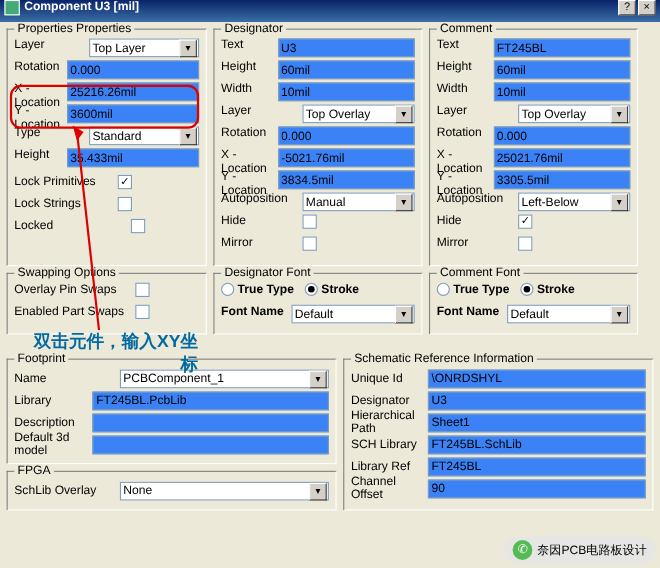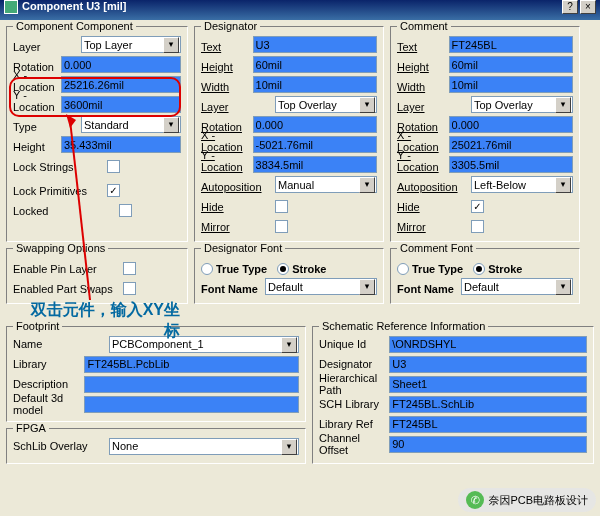--- a/index.html
+++ b/index.html
@@ -4,23 +4,23 @@
 <style>
 * { box-sizing: border-box; margin: 0; padding: 0; font-family: "Microsoft Sans Serif", Tahoma, sans-serif; font-size: 11px; }
 body { background: #ece9d8; width: 600px; height: 516px; overflow: hidden; }
 .titlebar { background: linear-gradient(#0a246a,#3a6ea5); color: #fff; height: 20px; display: flex; align-items: flex-start; padding: 0 4px; }
 .titlebar .ico { width: 14px; height: 14px; background: #4a7; margin-right: 4px; border: 1px solid #fff; }
 .titlebar .title { flex: 1; font-weight: bold; }
 .titlebar .btn { width: 16px; height: 14px; background: #d4d0c8; border: 1px solid #fff; border-right-color: #404040; border-bottom-color: #404040; margin-left: 2px; text-align: center; line-height: 12px; color: #000; font-size: 10px; }
 .content { padding: 6px; display: grid; grid-template-columns: 182px 190px 190px; gap: 6px; }
 .fieldset { border: 1px solid #fff; border-top-color: #808080; border-left-color: #808080; padding: 6px 6px 6px 6px; position: relative; }
 .fieldset .legend { position: absolute; top: -7px; left: 6px; background: #ece9d8; padding: 0 3px; }
-.row { display: flex; align-items: flex-end; margin: 2px 0; height: 18px; }
+.row { display: flex; align-items: flex-start; margin: 2px 0; height: 18px; }
 .row .lbl { width: 68px; color: #000; }
-.row .lbl2 { width: 74px; text-decoration: underline; }
+.row .lbl2 { width: 74px; }
 input[type=text], select { width: 100%; height: 17px; border: 1px solid #7f9db9; background: #3b82f6; padding: 0 2px; font-size: 11px; }
 select { appearance: none; background: #fff; }
 .selwrap { position: relative; flex: 1; }
 .selwrap::after { content: "▾"; position: absolute; right: 2px; top: 1px; width: 14px; height: 14px; background: #d4d0c8; border: 1px solid #fff; border-right-color: #404040; border-bottom-color: #404040; text-align: center; line-height: 12px; font-size: 9px; pointer-events: none; }
 .chk { width: 13px; height: 13px; border: 1px solid #7f9db9; background: #fff; display: inline-block; text-align: center; line-height: 11px; font-size: 10px; }
 .chk.on::before { content: "✓"; }
 .radio { display: inline-flex; align-items: center; margin-right: 10px; }
 .radio .r { width: 12px; height: 12px; border: 1px solid #7f9db9; border-radius: 50%; margin-right: 3px; background: #fff; display: inline-flex; align-items: center; justify-content: center; }
 .radio .r.on::before { content: ""; width: 6px; height: 6px; background: #000; border-radius: 50%; }
 .bottom { padding: 16px 6px 6px; display: grid; grid-template-columns: 300px 1fr; gap: 6px; }
@@ -38,21 +38,21 @@
 <div class="titlebar">
   <span class="ico"></span>
   <span class="title">Component U3 [mil]</span>
   <span class="btn">?</span>
   <span class="btn">×</span>
 </div>
 
 <div class="content">
 
   <div class="fieldset" style="position:relative">
-    <span class="legend">Component Component</span>
+    <span class="legend">Properties Properties</span>
     <div class="row">
         <span class="lbl">Layer</span>
         <div class="selwrap"><select><option>Top Layer</option></select></div>
       </div>
     <div class="row">
         <span class="lbl">Rotation</span>
         <input type="text" value="0.000" style="">
       </div>
     <div class="row">
         <span class="lbl">X - Location</span>
@@ -62,30 +62,30 @@
         <span class="lbl">Y - Location</span>
         <input type="text" value="3600mil" style="">
       </div>
     <div class="row">
         <span class="lbl">Type</span>
         <div class="selwrap"><select><option>Standard</option></select></div>
       </div>
     <div class="row">
         <span class="lbl">Height</span>
         <input type="text" value="35.433mil" style="">
-      </div>
-    <div class="row">
-        <span class="lbl" style="width:94px">Lock Strings</span>
-        <span class="chk"></span>
       </div>
     <div class="row" style="margin-top:6px">
         <span class="lbl" style="width:94px">Lock Primitives</span>
         <span class="chk on"></span>
       </div>
     <div class="row">
+        <span class="lbl" style="width:94px">Lock Strings</span>
+        <span class="chk"></span>
+      </div>
+    <div class="row">
         <span class="lbl" style="width:106px">Locked</span>
         <span class="chk"></span>
       </div>
     <div class="highlight" style="left:2px;top:50px;width:172px;height:40px"></div>
   </div>
 
   <div class="fieldset">
     <span class="legend">Designator</span>
     <div class="row">
         <span class="lbl lbl2">Text</span>
@@ -169,21 +169,21 @@
       </div>
     <div class="row">
         <span class="lbl lbl2">Mirror</span>
         <span class="chk"></span>
       </div>
   </div>
 
   <div class="fieldset" style="height:56px">
     <span class="legend">Swapping Options</span>
     <div class="row">
-        <span class="lbl" style="width:110px">Enable Pin Layer</span>
+        <span class="lbl" style="width:110px">Overlay Pin Swaps</span>
         <span class="chk"></span>
       </div>
     <div class="row">
         <span class="lbl" style="width:110px">Enabled Part Swaps</span>
         <span class="chk"></span>
       </div>
   </div>
 
   <div class="fieldset" style="height:56px">
     <span class="legend">Designator Font</span>

